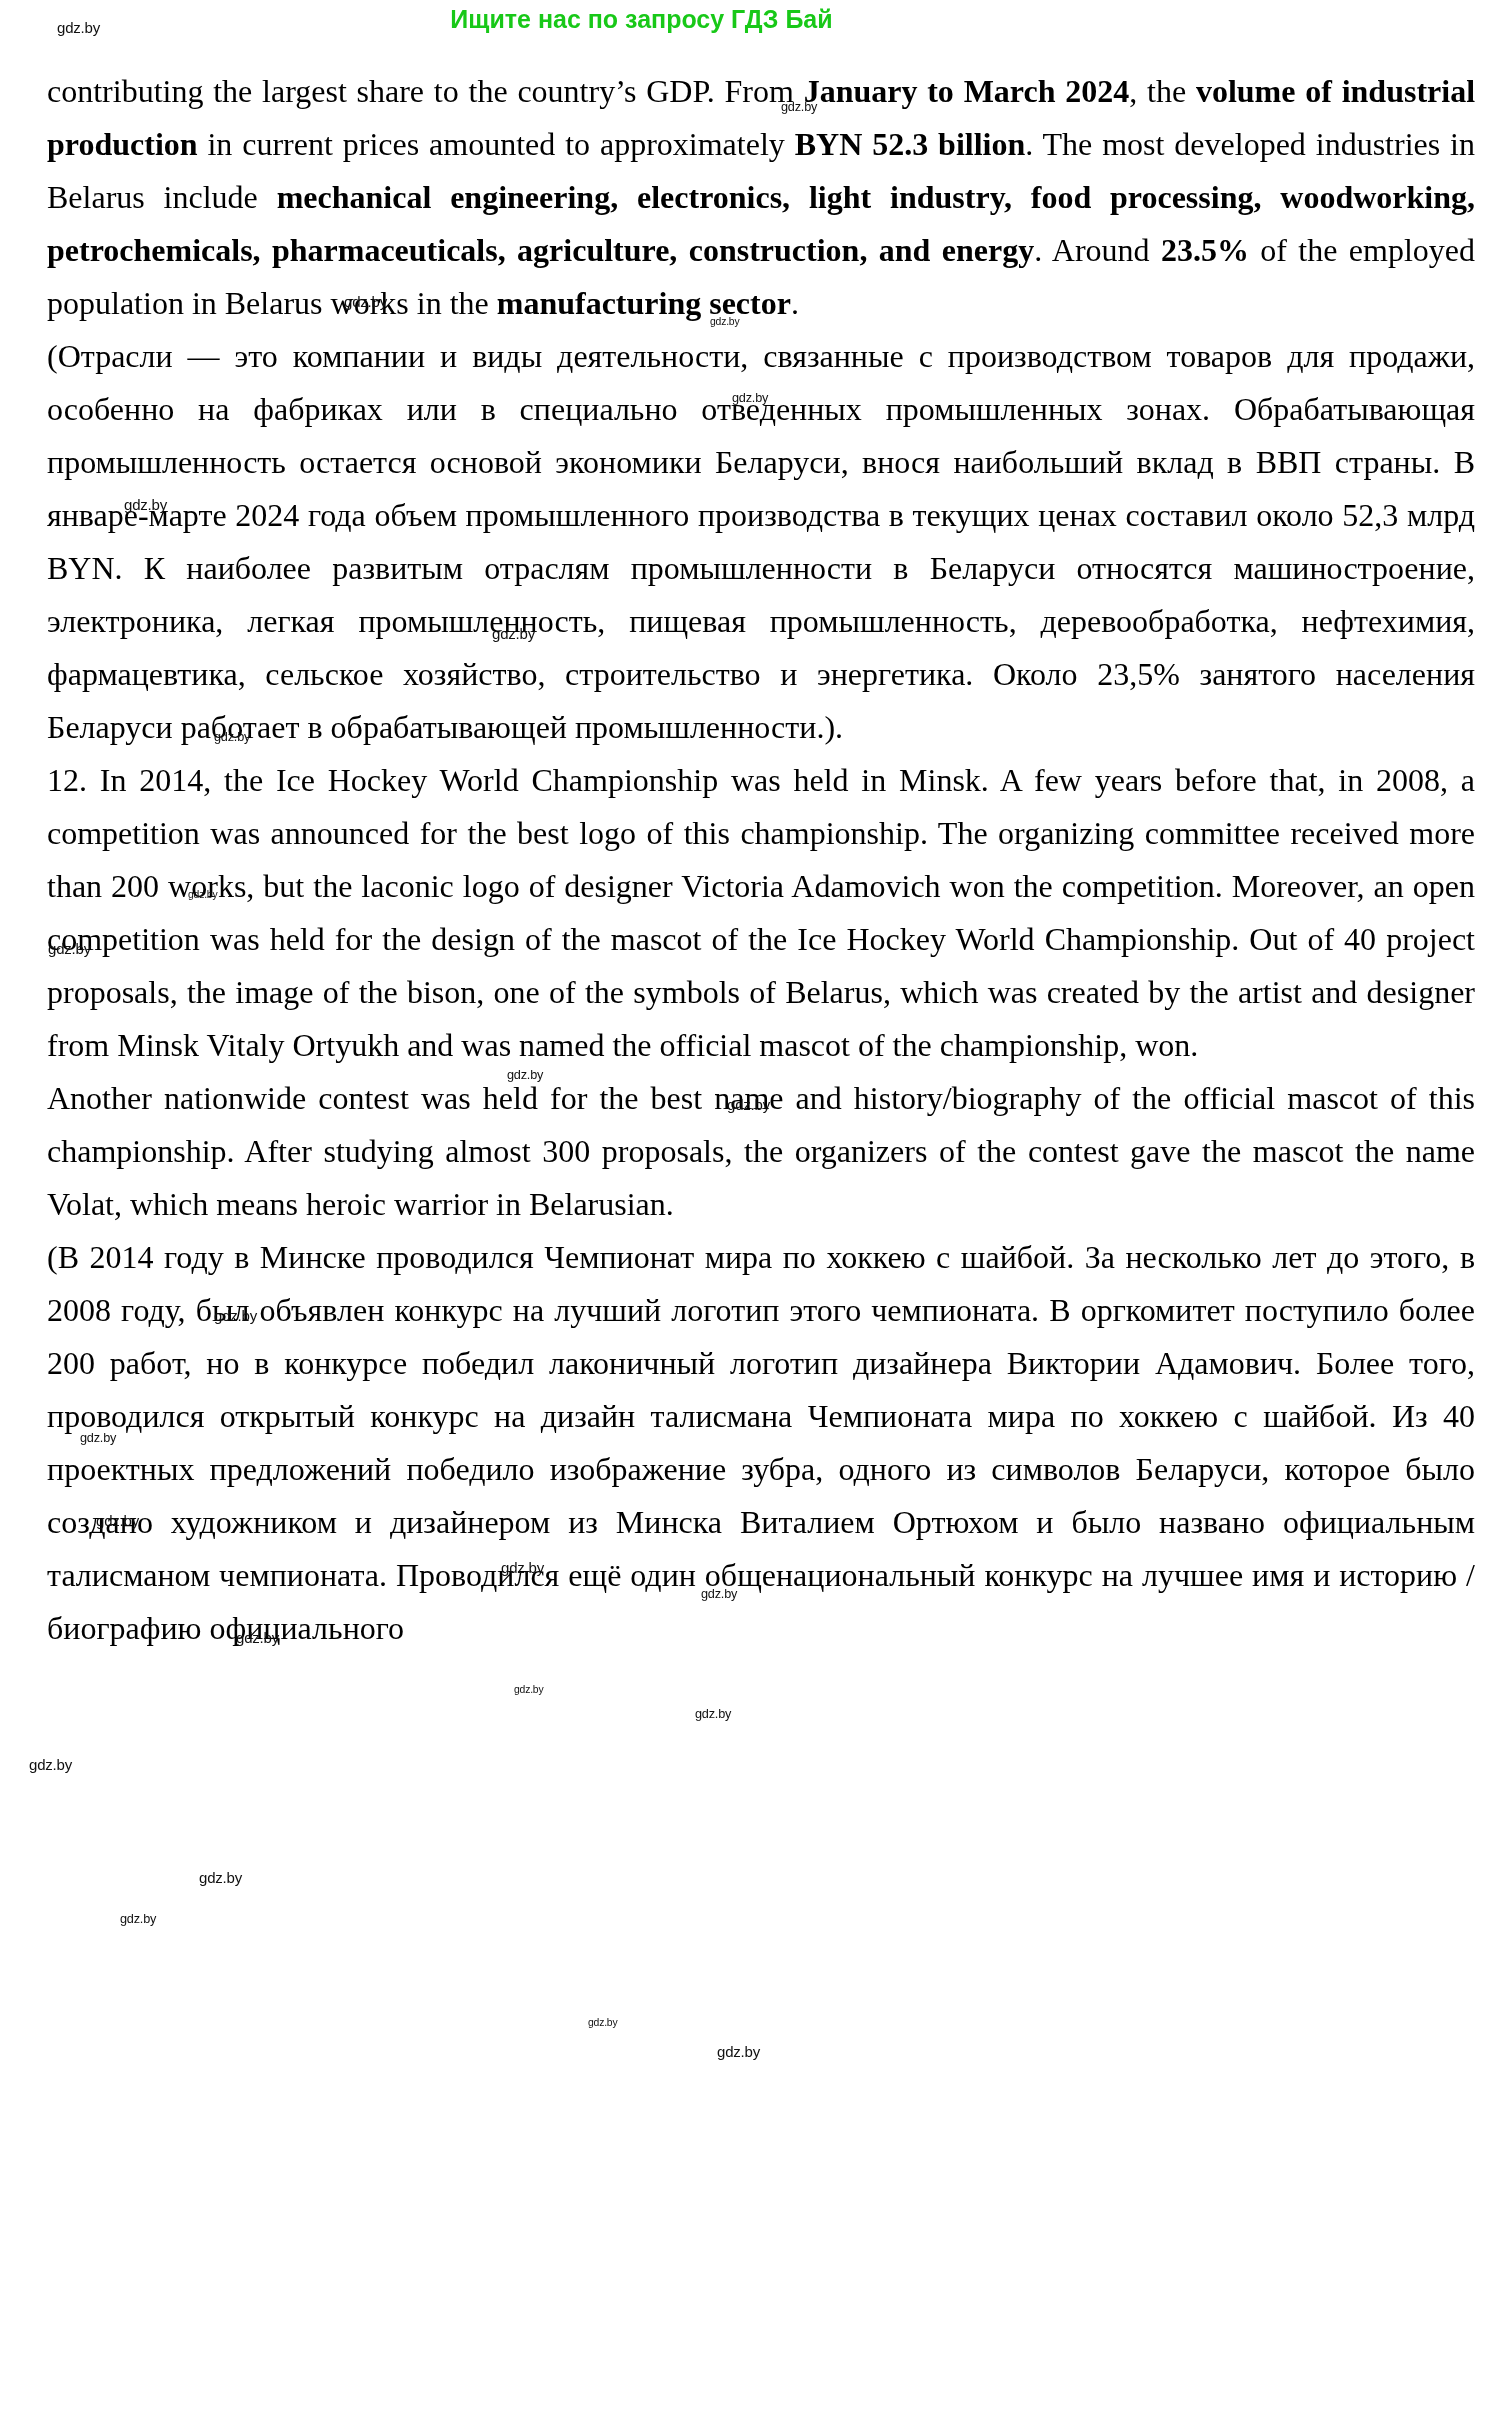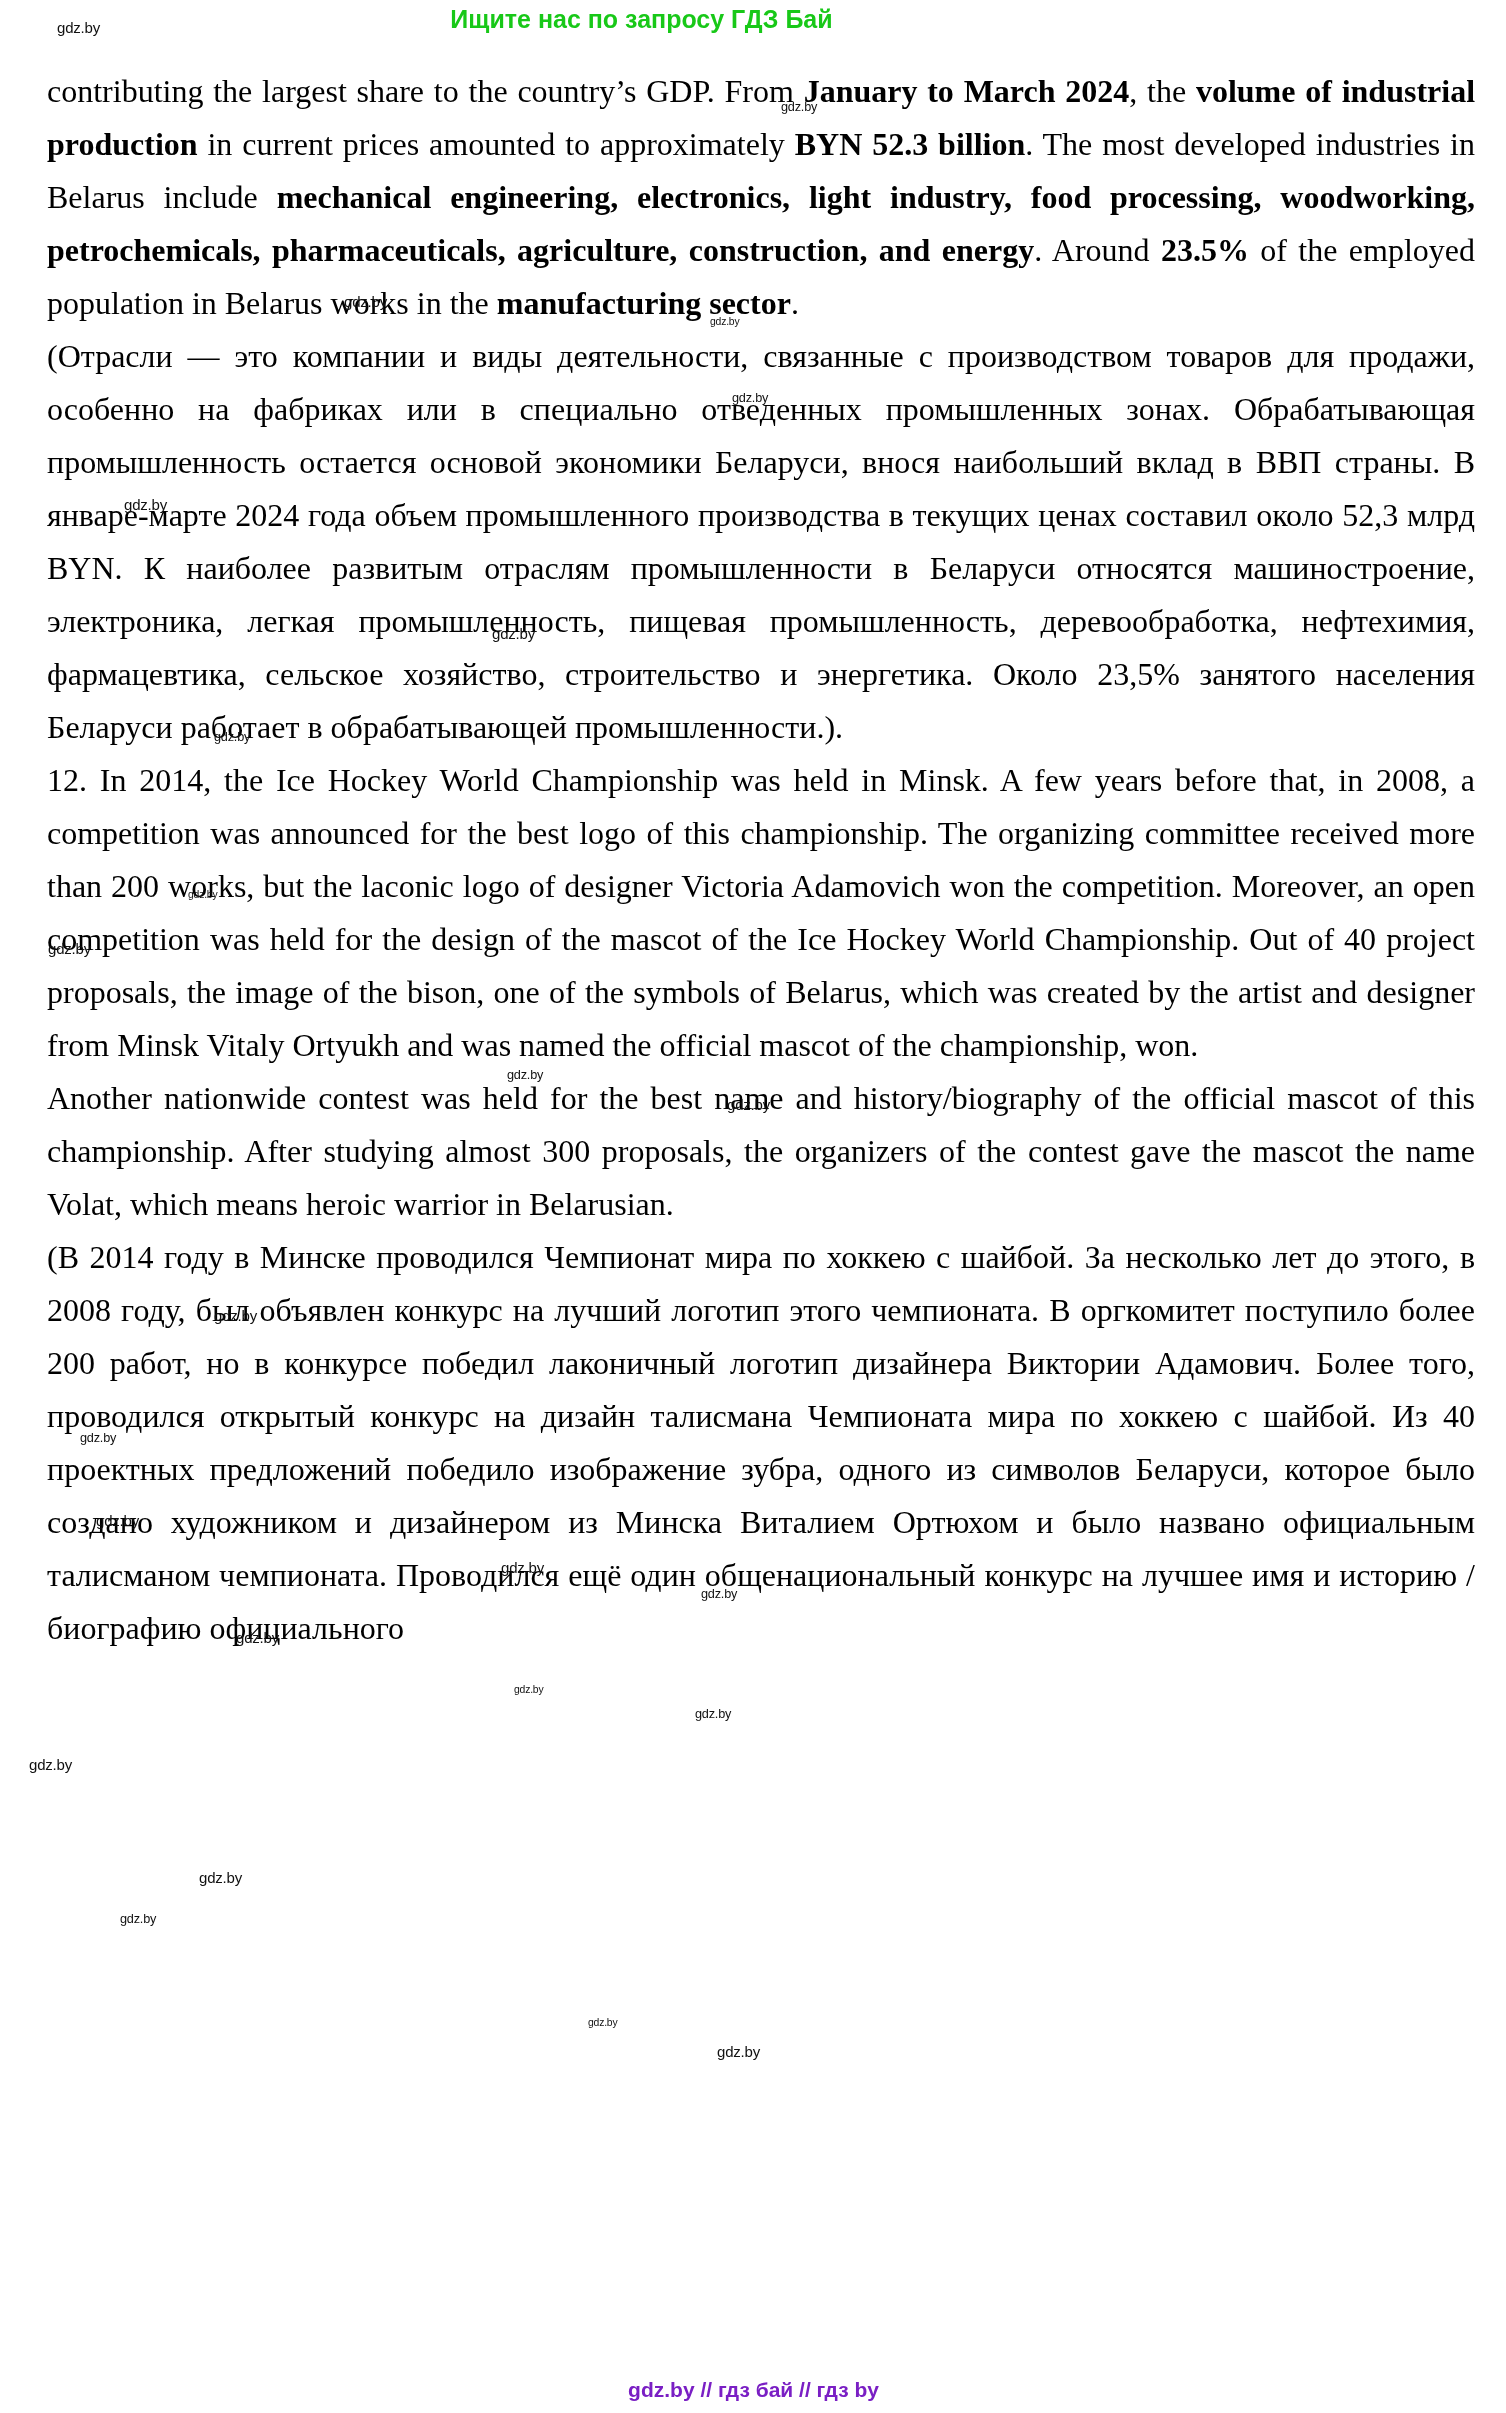--- a/index.html
+++ b/index.html
@@ -138,16 +138,15 @@
     <p>
       <span lang="en"><span>Another nationwide contest was held for the best name and history/biography of the official mascot of this championship. After studying almost 300 proposals, the organizers of the contest gave the mascot the name Volat, which means heroic warrior in Belarusian.</span></span>
     </p>
 
     <p>
       <span lang="ru"><span>(В 2014 году в Минске проводился Чемпионат мира по хоккею с шайбой. За несколько лет до этого, в 2008 году, был объявлен конкурс на лучший логотип этого чемпионата. В оргкомитет поступило более 200 работ, но в конкурсе победил лаконичный логотип дизайнера Виктории Адамович. Более того, проводился открытый конкурс на дизайн талисмана Чемпионата мира по хоккею с шайбой. Из 40 проектных предложений победило изображение зубра, одного из символов Беларуси, которое было создано художником и дизайнером из Минска Виталием Ортюхом и было названо официальным талисманом чемпионата. Проводился ещё один общенациональный конкурс на лучшее имя и историю / биографию официального</span></span>
     </p>
 
   </div>
 
-  <div class="footer-links" style="color: rgb(122, 31, 196);">gdz.by // гдз бай // гдз by</div>
 
 </div>
 
 
 </body></html>

